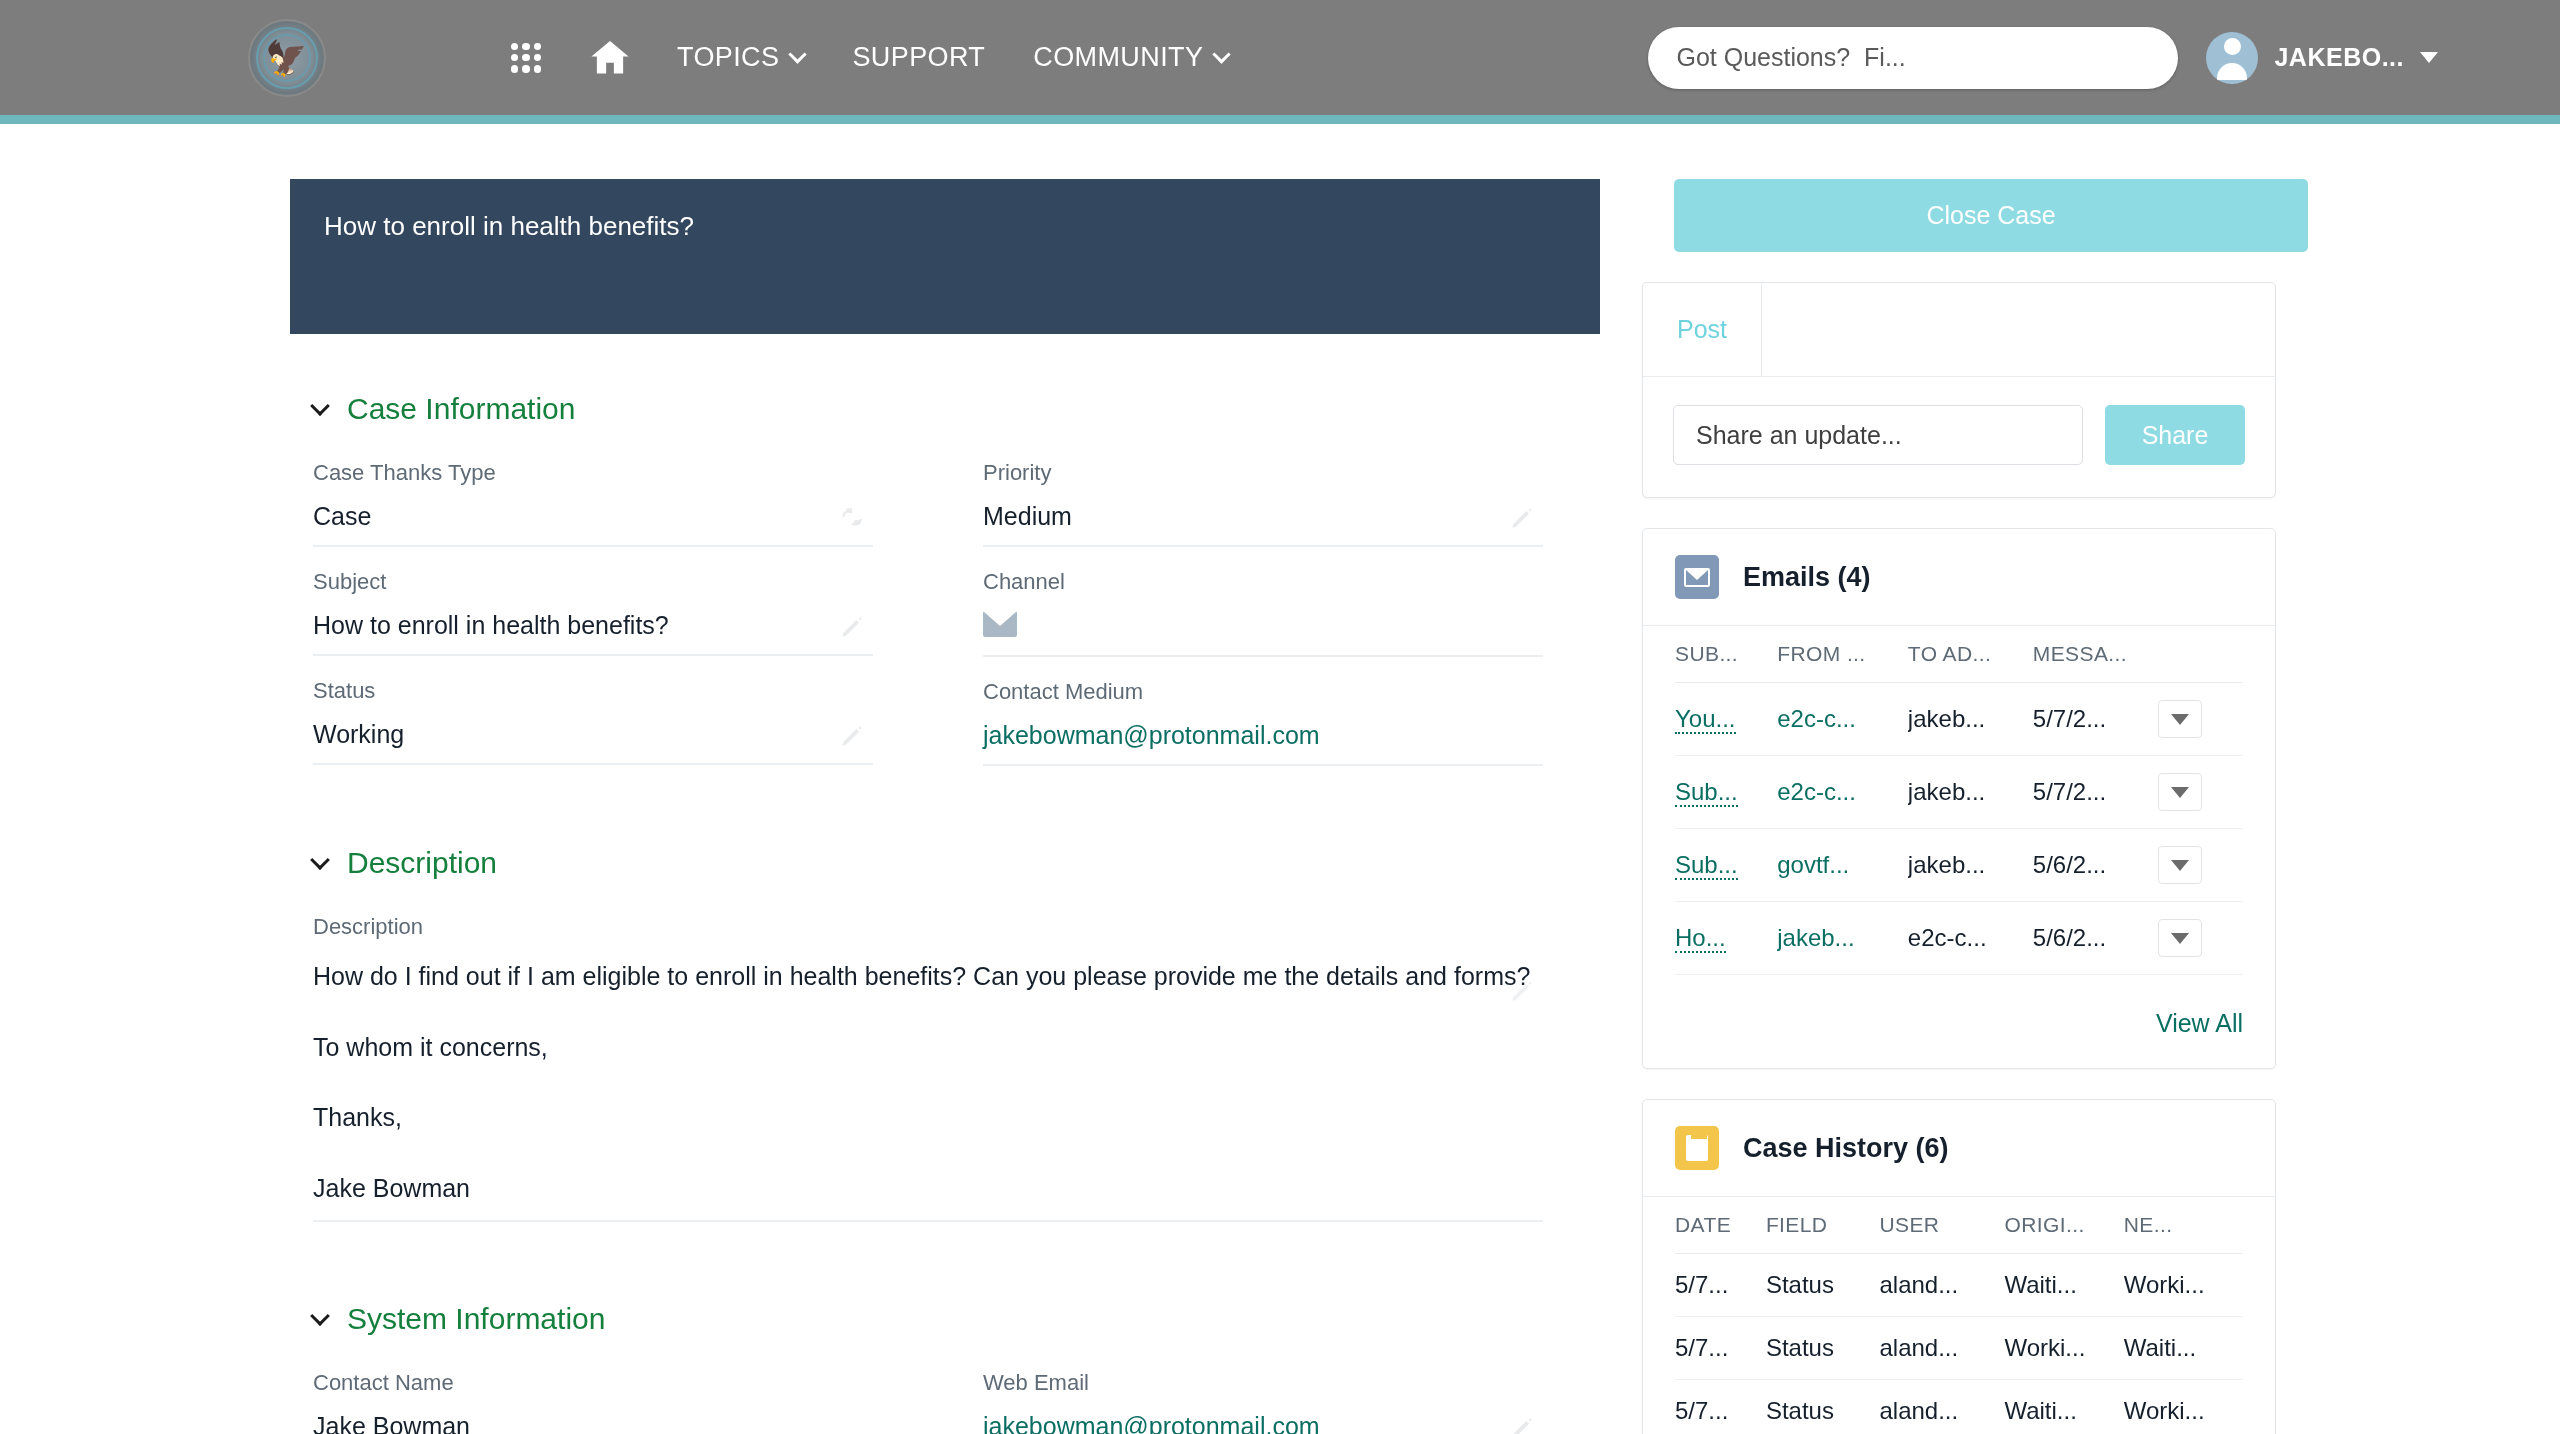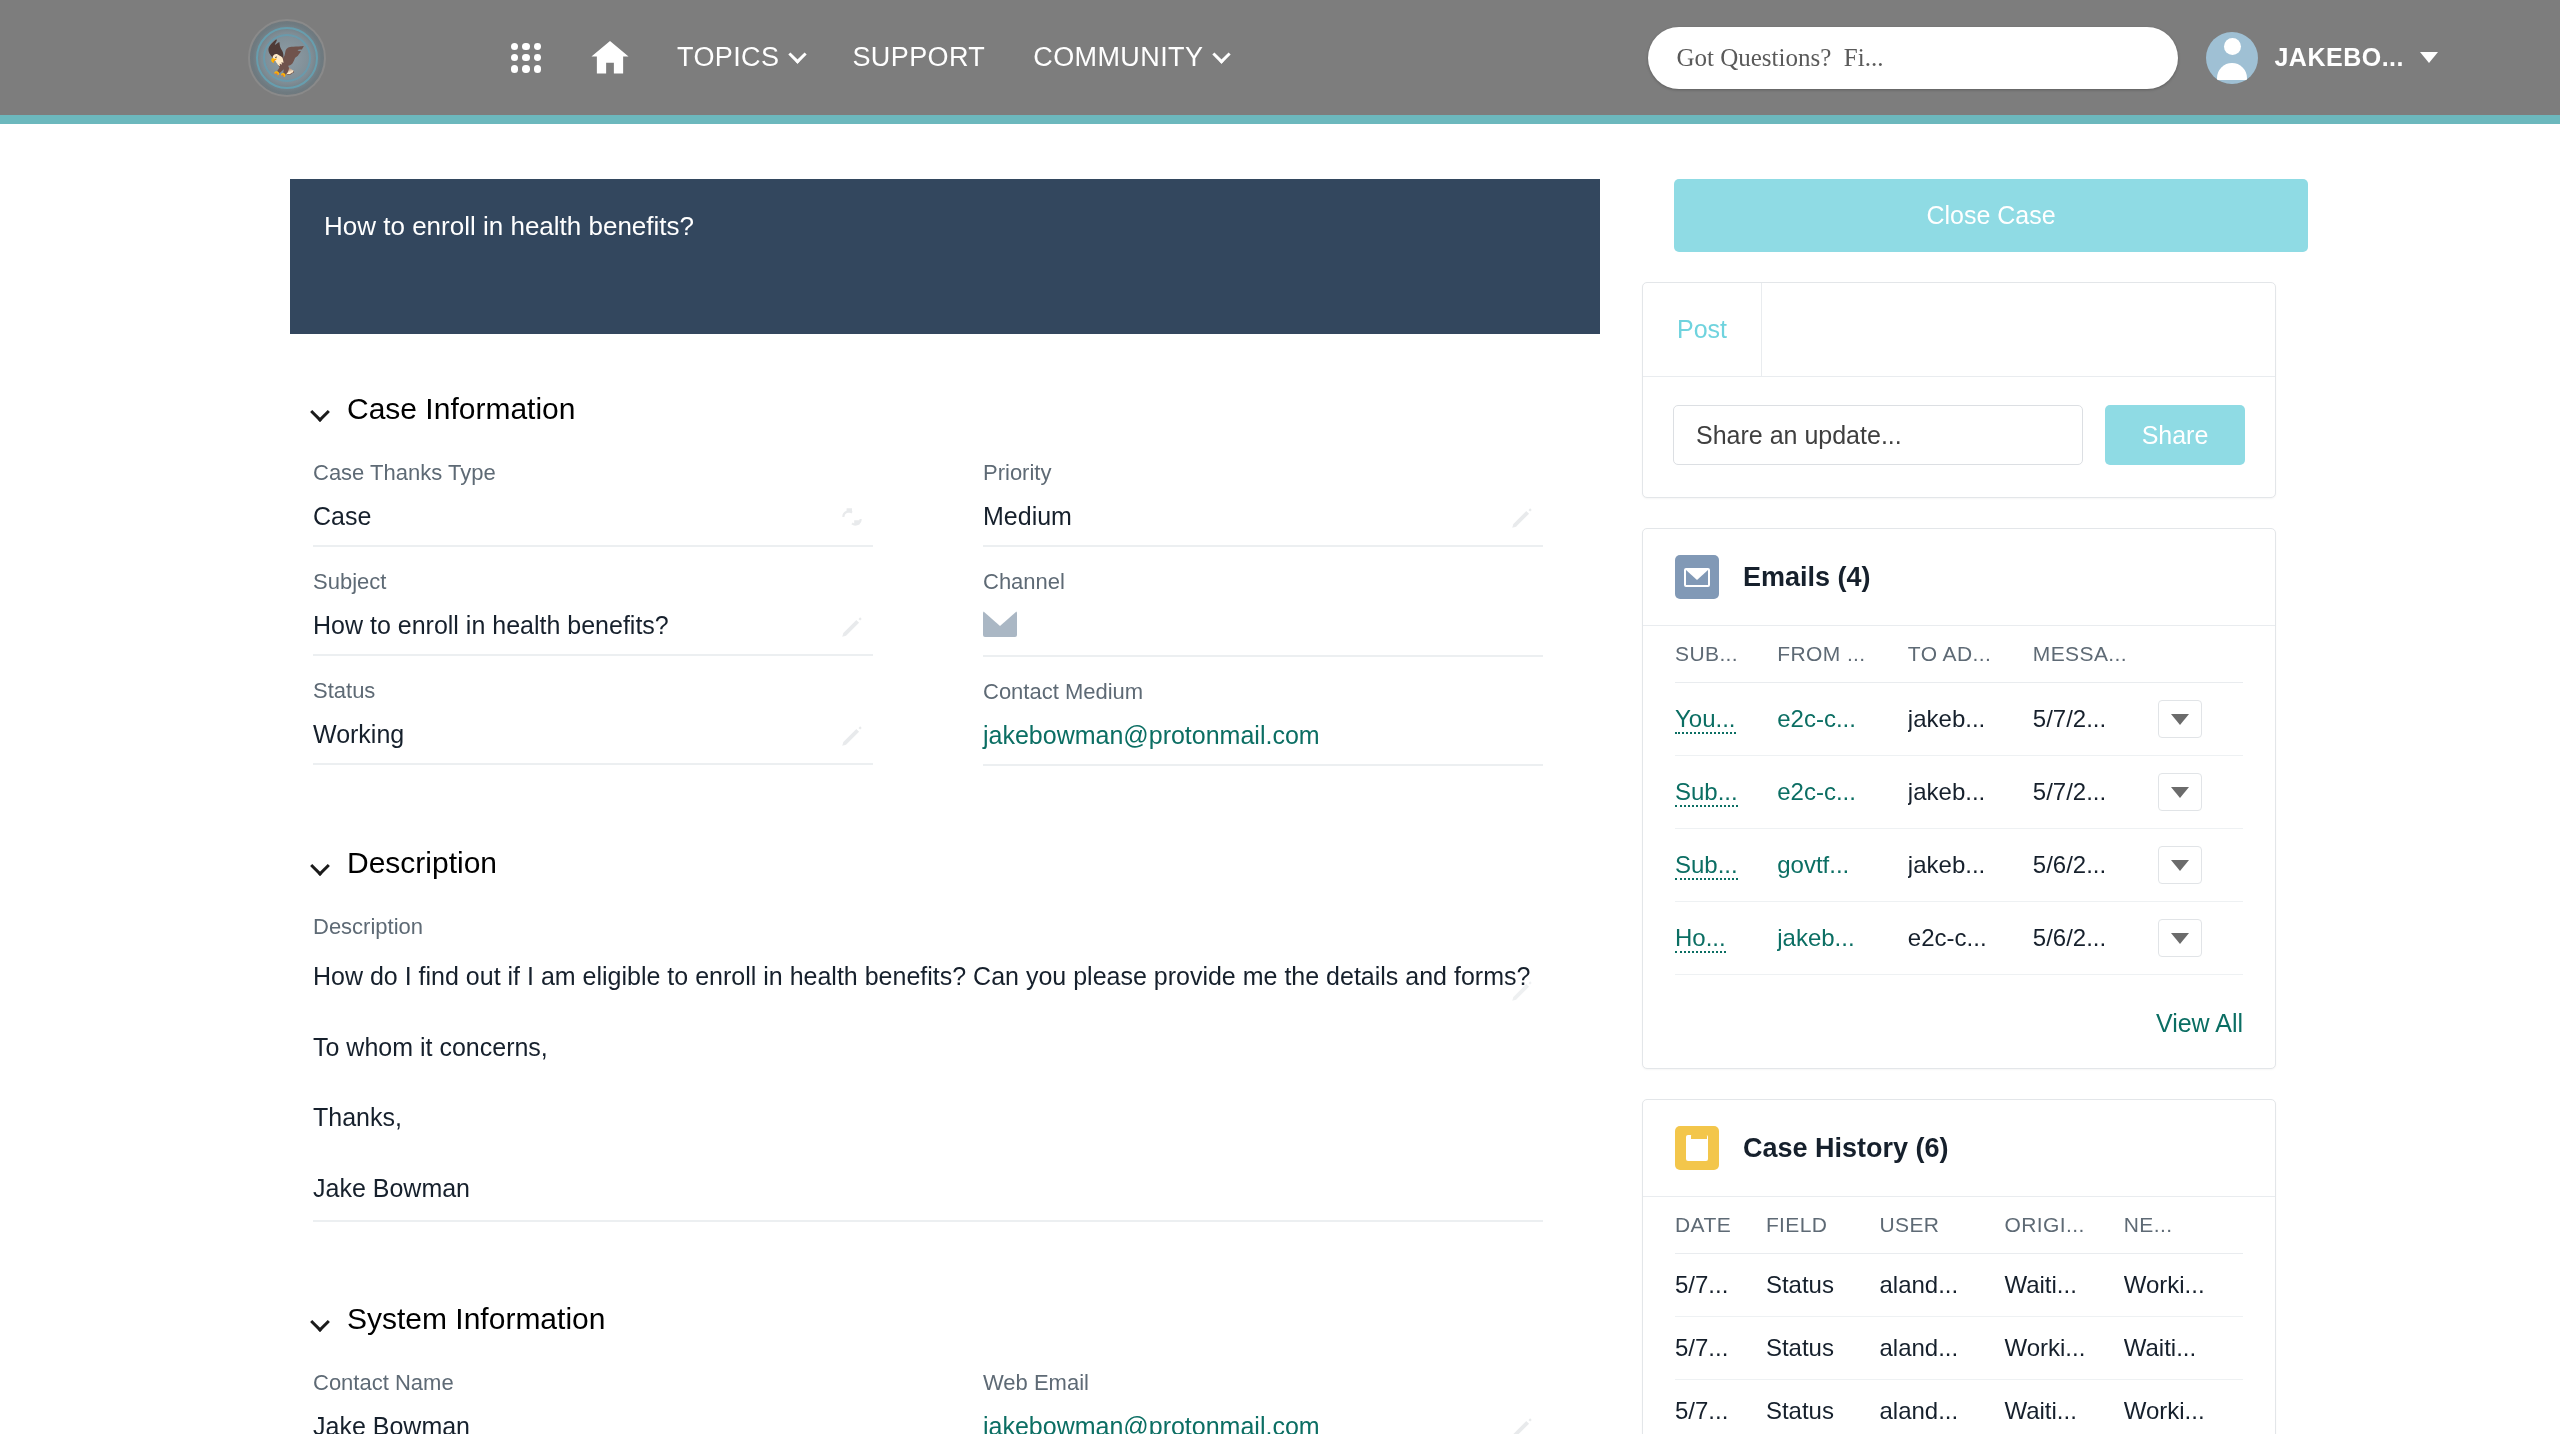--- a/index.html
+++ b/index.html
@@ -64,21 +64,21 @@
     position: absolute; right: 122px; top: 0; height: 100%;
     display: flex; align-items: center; gap: 28px;
   }
   .search-box {
     width: 530px; height: 62px; background: #fff; border-radius: 32px;
     display: flex; align-items: center; padding: 0 28px;
     box-shadow: 0 1px 3px rgba(0,0,0,.25);
   }
   .search-box input {
     border: none; outline: none; width: 100%;
-    font-family: Liberation Serif, serif; font-size: 25px; color: #3f3f3f;
+    font-family: Liberation Sans, sans-serif; font-size: 25px; color: #3f3f3f;
     background: transparent;
   }
   .search-box input::placeholder { color: #5a5a5a; }
 
   .user-chip { display: flex; align-items: center; gap: 16px; cursor: pointer; }
   .avatar {
     width: 52px; height: 52px; border-radius: 50%; background: #9fc0d4;
     display: flex; align-items: flex-end; justify-content: center; overflow: hidden;
   }
   .avatar .head { width:17px; height:17px; border-radius:50%; background:#fff; position:absolute; margin-bottom:22px;}
@@ -101,22 +101,22 @@
     margin-top: 55px; padding: 32px 34px 38px 34px;
     height: 155px;
   }
   .case-banner .title { font-size: 26px; margin-bottom: 26px; }
   .case-banner .meta { font-size: 26px; }
   .case-banner .meta .sep { margin: 0 11px; }
 
   
   .section { margin-top: 58px; }
   .section-head {
-    display: flex; align-items: flex-end; gap: 20px;
-    font-size: 30px; color: #000000; cursor: pointer; margin-bottom: 34px;
+    display: flex; align-items: center; gap: 20px;
+    font-size: 30px; color: #15803d; cursor: pointer; margin-bottom: 34px;
     margin-left: 23px;
   }
   .chev-dn {
     display:inline-block; width:14px; height:14px;
     border-right:3px solid #1b1b1b; border-bottom:3px solid #1b1b1b;
     transform: rotate(45deg); margin-bottom: 7px;
   }
 
   .field-grid { display: flex; gap: 110px; padding-left: 23px; }
   .field-col { width: 560px; }

